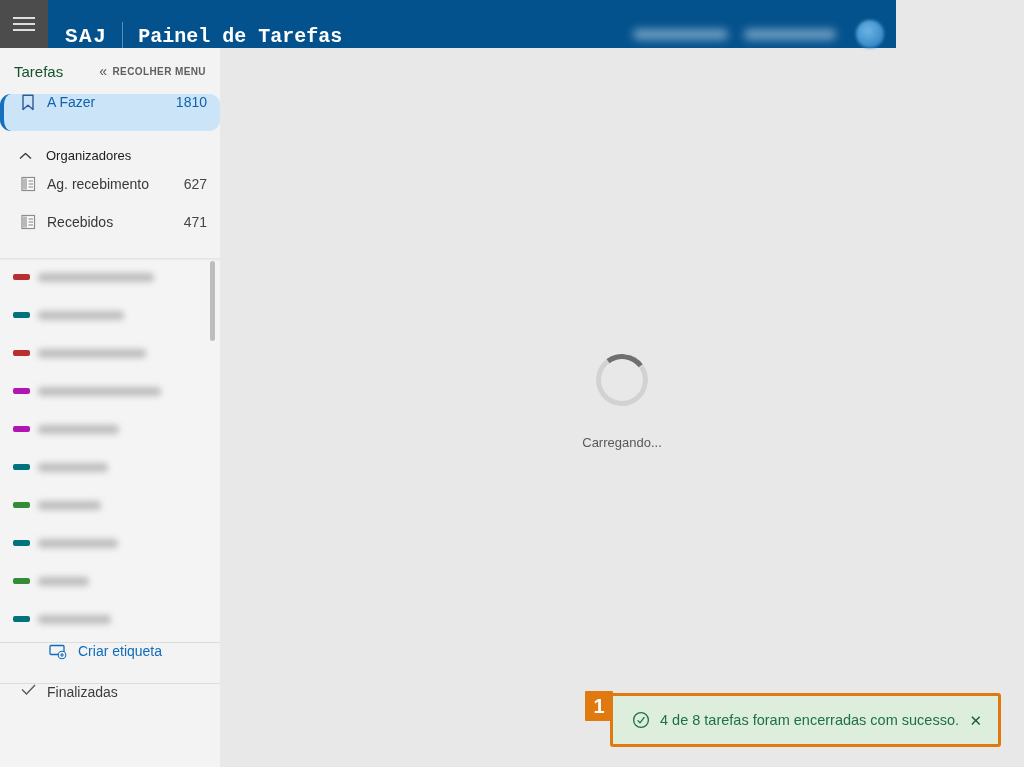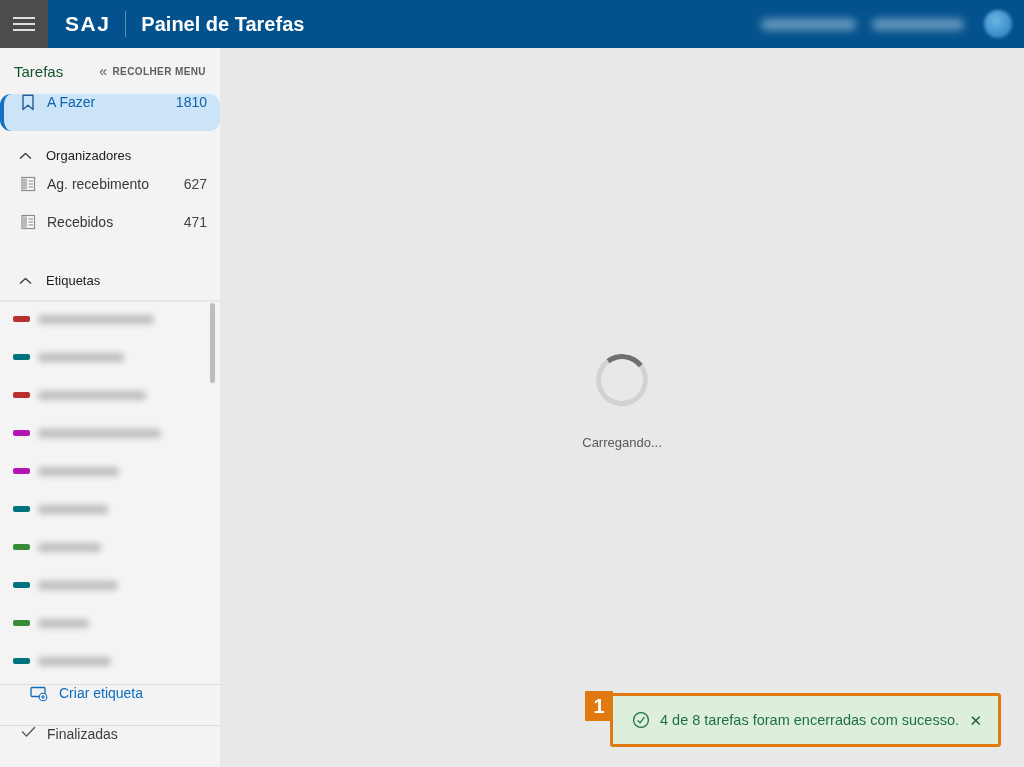--- a/index.html
+++ b/index.html
@@ -1,21 +1,21 @@
 <!DOCTYPE html>
 <html style="--topbar-blue: #04528d; --selected-blue: #1670c0; --accent-blue: #0f6cbd; --toast-bg: #ddeedd; --toast-text: #1e7145; --toast-border: #e0790f;"><head>
 <meta charset="utf-8">
 <style>
   * { margin:0; padding:0; box-sizing:border-box; }
   html,body { width:1024px; height:767px; overflow:hidden;
     font-family:"Liberation Sans", sans-serif; background:#e8e8e8; }
 
   
-  .topbar { position:absolute; top:0; left:0; width:1024px; height:48px;
-    background:var(--topbar-blue,#04528d); display:flex; align-items:center; z-index:5; }
+  .topbar { position:absolute; top:0; left:0; width:896px; height:48px;
+    background:var(--topbar-blue,#04528d); display:flex; align-items:flex-end; z-index:5;font-family:Liberation Mono, monospace; }
   .hamburger { width:48px; height:48px; background:#4c4c4c; display:flex;
     flex-direction:column; justify-content:center; align-items:center; gap:4px;
     cursor:pointer; flex:0 0 48px; }
   .hamburger span { display:block; width:22px; height:2px; background:#dedede; }
   .brand { color:#fff; font-size:21px; font-weight:bold; letter-spacing:1.5px; margin-left:17px; }
   .tb-sep { width:1px; height:26px; background:rgba(255,255,255,.35); margin:0 15px; }
   .tb-title { color:#fff; font-size:20px; font-weight:bold; }
   .tb-right { margin-left:auto; display:flex; align-items:center; margin-right:12px; }
   .blob { height:11px; border-radius:5px; background:#86aecd; filter:blur(4px); opacity:.8; }
   .blob-1 { width:95px; margin-right:16px; }
@@ -50,21 +50,21 @@
 
   .tag-scroll { margin-top:6px; height:384px; position:relative; background:#f4f4f4;
     box-shadow: inset 0 3px 3px -2px rgba(0,0,0,.10); }
   .tag-row { height:38px; display:flex; align-items:center; padding-left:13px; cursor:pointer; }
   .tag-chip { width:17px; height:6px; border-radius:2px; margin-right:8px; flex:0 0 17px; }
   .tag-label { height:9px; border-radius:4px; background:#a6a6a6; filter:blur(3px); opacity:.7; }
   .sb-scrollbar { position:absolute; right:5px; top:3px; width:5px; height:80px;
     border-radius:3px; background:#bdbdbd; cursor:pointer; }
 
   .sb-divider { height:1px; background:#dcdcdc; }
-  .create-row { height:40px; padding-left:30px; }
+  .create-row { height:40px; padding-left:30px;margin-left:19px; }
   .create-row .nav-icon { width:19px; flex:0 0 19px; margin-right:10px; }
   .create-row .nav-label { color:var(--accent-blue,#0f6cbd); }
   .finished-row { height:39px; }
   .finished-row .nav-label { color:#3d3d3d; }
 
   
   .main { position:absolute; left:220px; top:48px; width:804px; height:719px; background:#e8e8e8; }
   .loader { position:absolute; left:0; right:0; top:306px; display:flex;
     flex-direction:column; align-items:center; }
   .spinner { width:52px; height:52px; border:5px solid #d2d2d2; border-top-color:#6f6f6f;
@@ -152,28 +152,20 @@
             <line x1="7.5" y1="5" x2="12" y2="5" stroke="#8d8d8d" stroke-width="1.1"></line>
             <line x1="7.5" y1="8" x2="12" y2="8" stroke="#8d8d8d" stroke-width="1.1"></line>
             <line x1="7.5" y1="11" x2="12" y2="11" stroke="#8d8d8d" stroke-width="1.1"></line>
           </svg>
       </span>
       <span class="nav-label">Recebidos</span>
       <span class="nav-count">471</span>
     </div>
   </div>
 
-  <div class="section-header etq">
-    <span>
-      <svg width="13" height="8" viewBox="0 0 13 8">
-          <polyline points="1,6.5 6.5,1.5 12,6.5" fill="none" stroke="#3c3c3c" stroke-width="1.4" stroke-linejoin="round"></polyline>
-        </svg>
-    </span>
-    <span class="section-label">Etiquetas</span>
-  </div>
 
   <div class="tag-scroll">
     <div id="etiquetas-list">
         <div class="tag-row">
           <span class="tag-chip" style="background: rgb(185, 47, 47);"></span>
           <span class="tag-label" style="width: 116px;"></span>
         </div>
         <div class="tag-row">
           <span class="tag-chip" style="background: rgb(0, 115, 127);"></span>
           <span class="tag-label" style="width: 86px;"></span>

